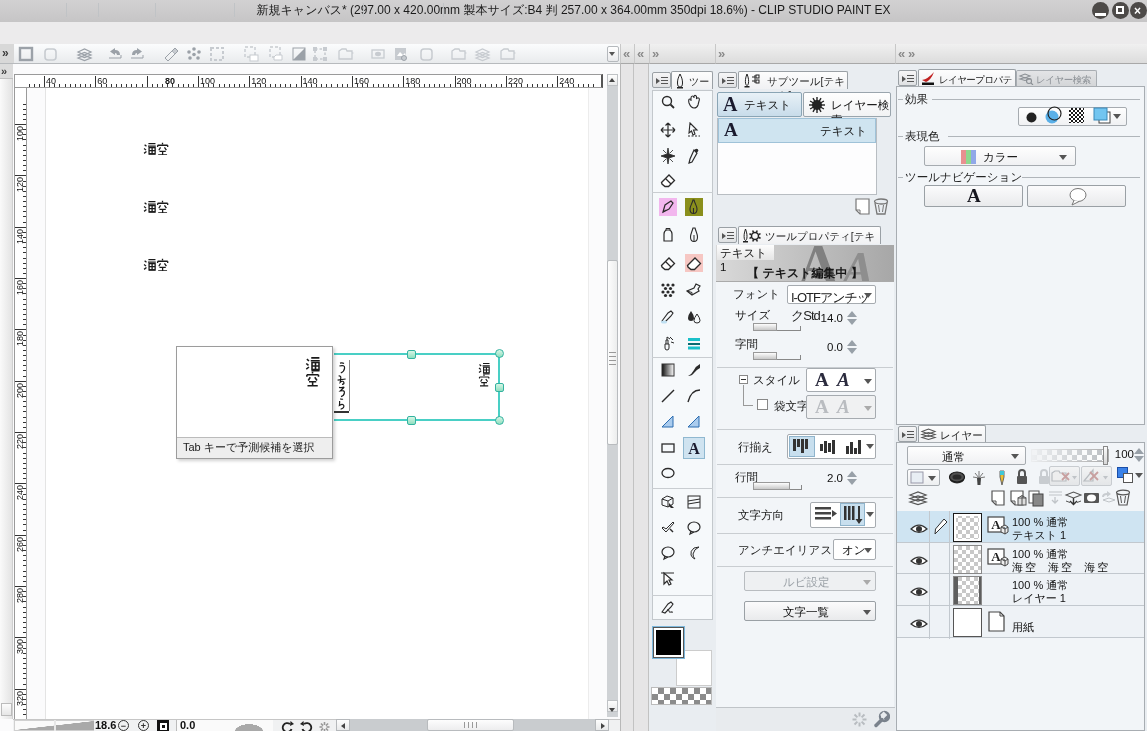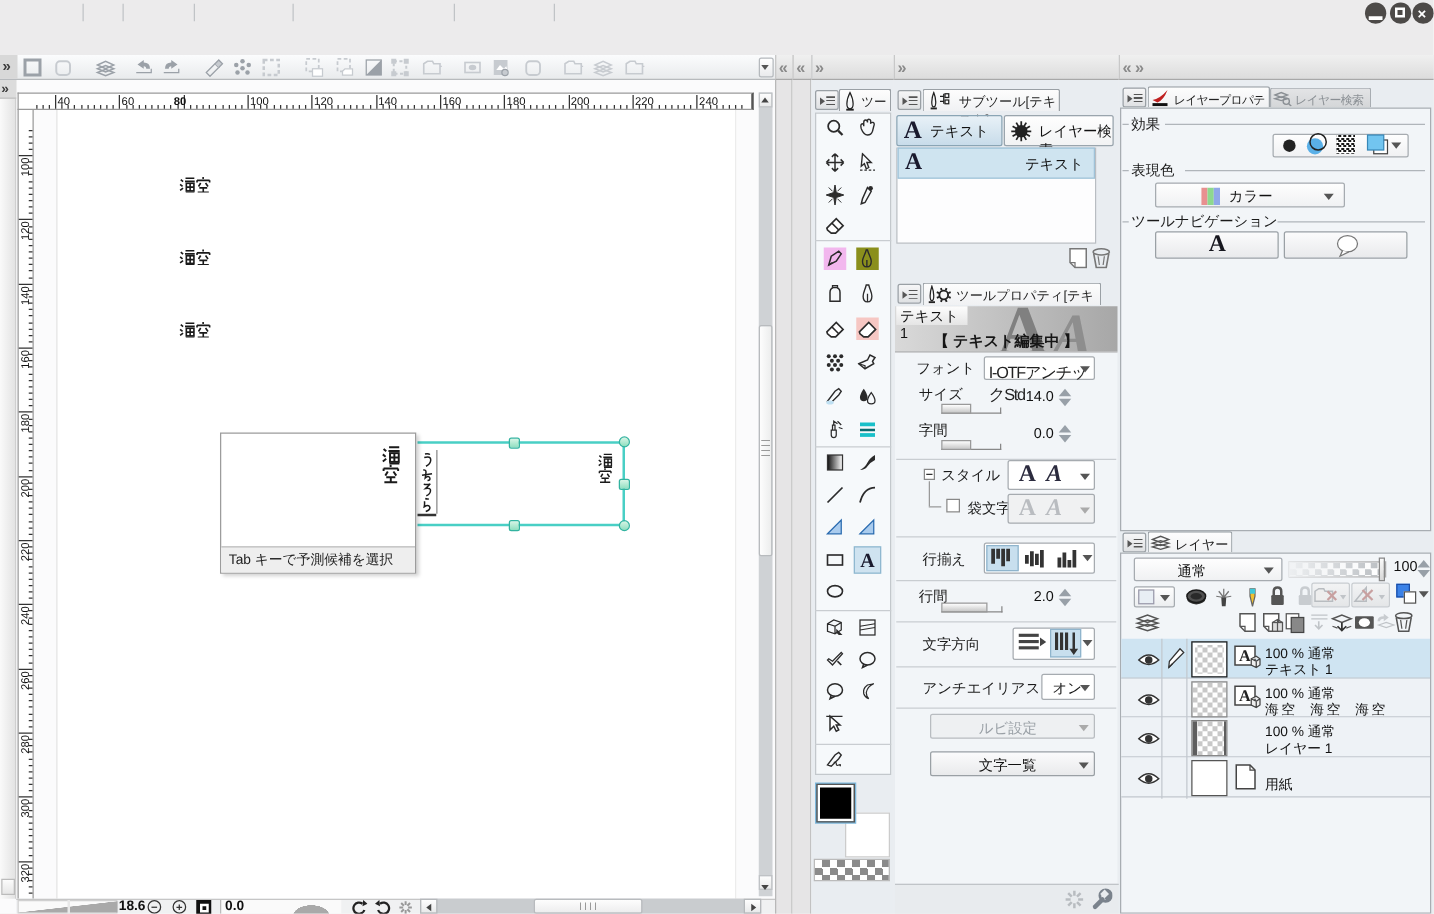--- a/index.html
+++ b/index.html
@@ -39,20 +39,21 @@
 .pbtn{background:linear-gradient(#fbfbfc,#e9eaec);border:1px solid #9aa0a5;border-radius:2px;}
 .hamb{background:linear-gradient(#f6f6f7,#dfe1e3);border:1px solid #9aa0a5;border-radius:2px;color:#555;font-size:9px;text-align:center;}
 .wbox{background:#fff;border:1px solid #a6abb0;border-radius:2px;}
 .ddarrow{width:0;height:0;border-left:4px solid transparent;border-right:4px solid transparent;border-top:5px solid #555;}
 .lbl{font-size:11.5px;color:#1a1a1a;}
 .sect{font-size:11.5px;color:#1a1a1a;}
 .divline{background:#c9cdd1;height:1px;}
 </style></head>
 <body>
 <div id="app">
+  <div id="title" class="abs">新規キャンバス* (297.00 x 420.00mm 製本サイズ:B4 判 257.00 x 364.00mm 350dpi 18.6%)  - CLIP STUDIO PAINT EX</div>
   <div class="abs winbtn" style="left:1092px;">
       <div class="abs" style="left:3px;top:11px;width:11px;height:2.5px;background:#fff;"></div>
     </div>
   <div class="abs winbtn" style="left:1112px;">
       <div class="abs" style="left:4px;top:4px;width:8px;height:8px;border:2px solid #fff;"></div>
     </div>
   <div class="abs winbtn" style="left:1130px;">
       <div class="abs" style="left:4px;top:2px;color:#fff;font-size:12px;font-weight:bold;">×</div>
     </div>
   <div id="tbar" class="abs"></div>
@@ -96,21 +97,21 @@
     <div class="abs tickv" style="left: 100.5px; top: 84px; height: 3px;"></div>
     <div class="abs tickv" style="left: 105.6px; top: 84px; height: 3px;"></div>
     <div class="abs tickv" style="left: 110.7px; top: 84px; height: 3px;"></div>
     <div class="abs tickv" style="left: 115.9px; top: 84px; height: 3px;"></div>
     <div class="abs tickv" style="left: 121px; top: 84px; height: 3px;"></div>
     <div class="abs tickv" style="left: 126.1px; top: 84px; height: 3px;"></div>
     <div class="abs tickv" style="left: 131.3px; top: 84px; height: 3px;"></div>
     <div class="abs tickv" style="left: 136.4px; top: 84px; height: 3px;"></div>
     <div class="abs tickv" style="left: 141.5px; top: 84px; height: 3px;"></div>
     <div class="abs tickv" style="left: 146.7px; top: 76px; height: 11px;"></div>
-    <div class="abs rlabel" style="left: 139px; top: 76px; font-weight: bold;">80</div>
+    <div class="abs rlabel" style="left: 165px; top: 76px; font-weight: bold;">80</div>
     <div class="abs tickv" style="left: 151.8px; top: 84px; height: 3px;"></div>
     <div class="abs tickv" style="left: 156.9px; top: 84px; height: 3px;"></div>
     <div class="abs tickv" style="left: 162.1px; top: 84px; height: 3px;"></div>
     <div class="abs tickv" style="left: 167.2px; top: 84px; height: 3px;"></div>
     <div class="abs tickv" style="left: 172.3px; top: 84px; height: 3px;"></div>
     <div class="abs tickv" style="left: 177.5px; top: 84px; height: 3px;"></div>
     <div class="abs tickv" style="left: 182.6px; top: 84px; height: 3px;"></div>
     <div class="abs tickv" style="left: 187.7px; top: 84px; height: 3px;"></div>
     <div class="abs tickv" style="left: 192.9px; top: 84px; height: 3px;"></div>
     <div class="abs tickv" style="left: 198px; top: 76px; height: 11px;"></div>

